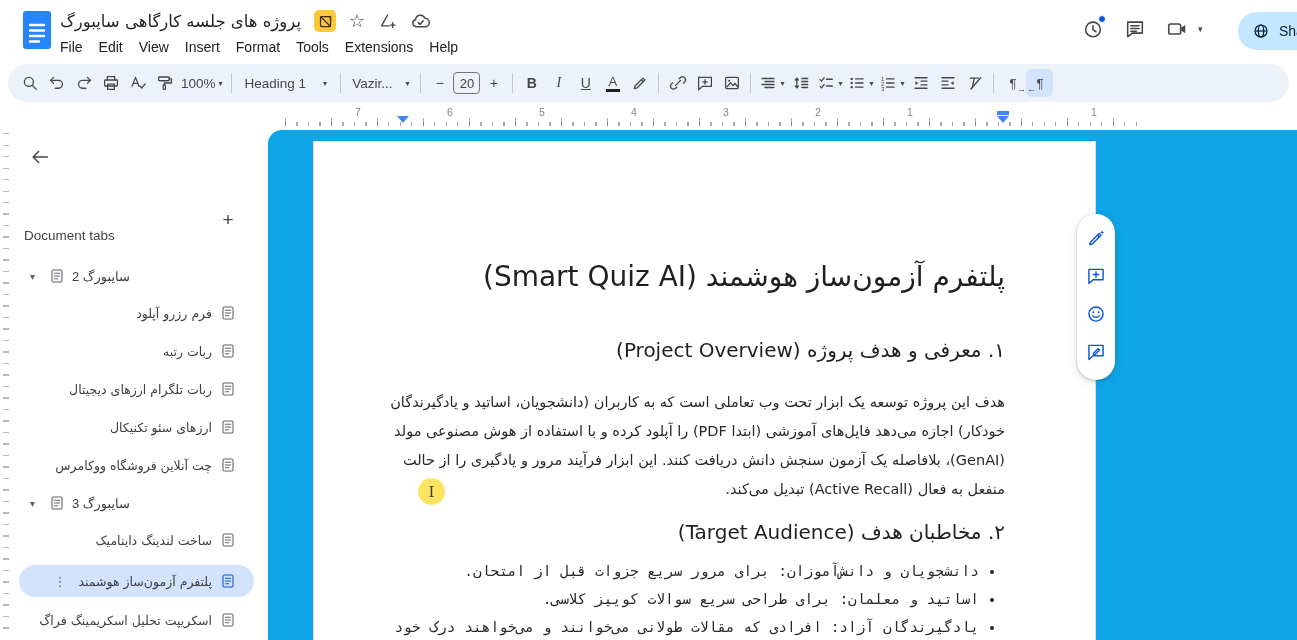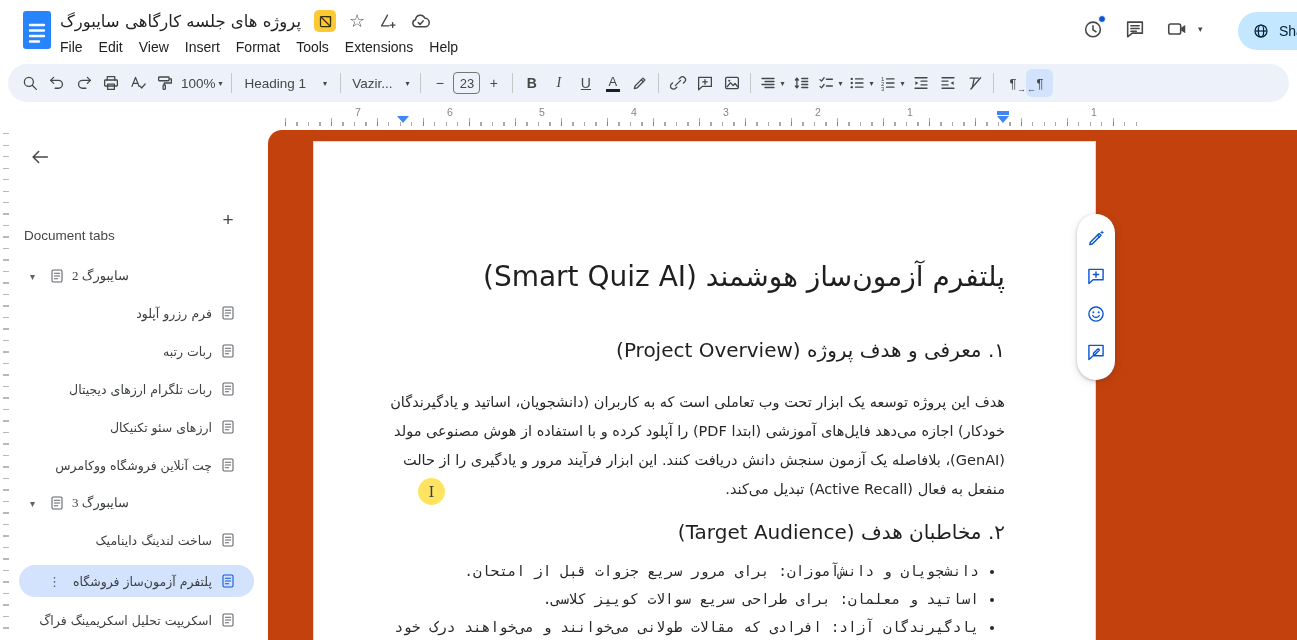--- a/index.html
+++ b/index.html
@@ -60,30 +60,30 @@
 
   
   .sidebar { position:absolute; left:11px; top:130px; width:257px; height:510px; background:#fff; }
   .back-btn { margin:12px 0 0 14px; width:30px; height:30px; display:flex; align-items:center; justify-content:center; border-radius:50%; }
   .tabs-hd { display:flex; justify-content:space-between; align-items:center; padding:0 28px 0 13px; margin-top:24px; }
   .tabs-title { font-size:13.5px; color:#444746;margin-top:32px; }
   .plus-btn { font-size:19px; color:#444746; width:24px; text-align:center; }
   .tree { margin-top:20px; }
   .grow { display:flex; align-items:center; gap:7px; padding-left:19px; height:26px; margin-bottom:11px; }
   .gchev { font-size:10px; color:#5f6368; width:12px; }
-  .glabel { font-size:13px; color:#3c4043; direction:rtl; unicode-bidi:isolate; font-family:Liberation Serif, serif; }
+  .glabel { font-size:13px; color:#3c4043; direction:rtl; unicode-bidi:isolate; font-family:Liberation Sans, sans-serif; }
   .crow { direction:rtl; display:flex; align-items:center; gap:8px; padding:0 32px 0 0; height:26px; margin-bottom:12px; }
   .clabel { font-size:12.5px; color:#3c4043; unicode-bidi:isolate; font-family:"DejaVu Sans",sans-serif; white-space:nowrap; }
   .crow.sel { background:#d3e3fd; border-radius:16px; height:32px; margin:0 14px 10px 8px; padding:0 18px 0 10px; }
   .kebab { font-size:13px; color:#5f6368; margin-right:4px; }
   svg.doc-ic { width:16px; height:16px; stroke:#5f6368; stroke-width:1.6; fill:none; stroke-linecap:round; }
   .crow.sel svg.doc-ic { stroke:#0b57d0; }
 
   
-  .canvas { position:absolute; left:268px; top:130px; width:1029px; height:510px; background:#c2410c; border-radius:14px 0 0 0; overflow:hidden; }
+  .canvas { position:absolute; left:268px; top:130px; width:1029px; height:510px; background:#0ea5e9; border-radius:14px 0 0 0; overflow:hidden; }
   .page { position:absolute; left:45px; top:11px; width:783px; height:520px; background:#fff; border:1px solid #d9dce1; border-bottom:none; }
   .doc-content { padding:117px 90px 0 70px; direction:rtl; text-align:right; color:#1f1f1f; font-family:"DejaVu Sans",sans-serif; }
   .d-title { font-size:28px; font-weight:500; line-height:1.25; }
   .d-h2 { font-size:20px; font-weight:500; margin-top:44px; }
   .d-h2.second { margin-top:16px; }
   .d-p { font-size:14.5px; line-height:29px; margin-top:26px; color:#26282b; }
   .d-ul { margin:14px 26px 0 0; }
   .d-ul li { font-size:14.5px; line-height:28px; color:#26282b;font-family:Liberation Mono, monospace; }
   .cursor-badge { position:absolute; left:150px; top:348px; width:27px; height:27px; border-radius:50%;
     background:#ffe14d; opacity:.88; display:flex; align-items:center; justify-content:center;
@@ -231,21 +231,21 @@
       </span>
     <span class="tb-sep"></span>
     <span class="tbtn" style="padding:0 6px">
       <span class="tb-label">Vazir...</span>
         <span class="tb-caret" style="margin-left:10px">▾</span>
       </span>
     <span class="tb-sep"></span>
     <span class="tbtn">
         <span class="tl">−</span>
       </span>
-    <span class="fs-box">23</span>
+    <span class="fs-box">20</span>
     <span class="tbtn">
         <span class="tl">+</span>
       </span>
     <span class="tb-sep"></span>
     <span class="tbtn">
         <span class="tl b">B</span>
       </span>
     <span class="tbtn">
         <span class="tl i">I</span>
       </span>
@@ -443,21 +443,21 @@
             <rect x="4.5" y="3" width="15" height="18" rx="1.8"></rect>
             <path d="M8 8h8M8 12h8M8 16h5"></path>
           </svg>
         <span class="clabel">ساخت لندینگ داینامیک</span>
       </div>
       <div class="crow sel">
         <svg class="doc-ic" viewBox="0 0 24 24">
             <rect x="4.5" y="3" width="15" height="18" rx="1.8"></rect>
             <path d="M8 8h8M8 12h8M8 16h5"></path>
           </svg>
-        <span class="clabel">پلتفرم آزمون‌ساز فروشگاه</span>
+        <span class="clabel">پلتفرم آزمون‌ساز هوشمند</span>
         <span class="kebab">⋮</span>
       </div>
       <div class="crow">
         <svg class="doc-ic" viewBox="0 0 24 24">
             <rect x="4.5" y="3" width="15" height="18" rx="1.8"></rect>
             <path d="M8 8h8M8 12h8M8 16h5"></path>
           </svg>
         <span class="clabel">اسکریپت تحلیل اسکریمینگ فراگ</span>
       </div>
       <div class="crow">

